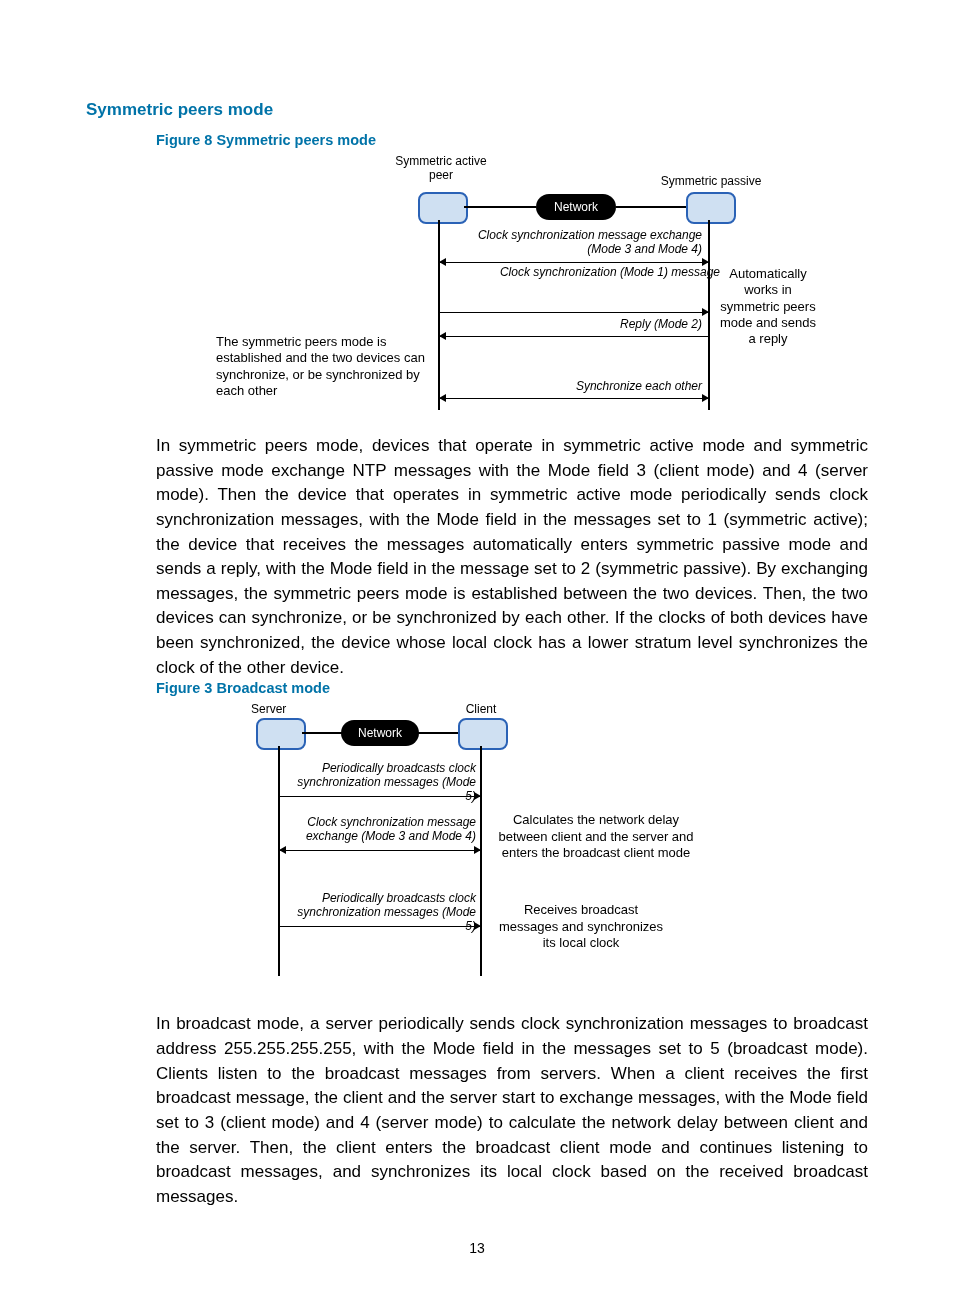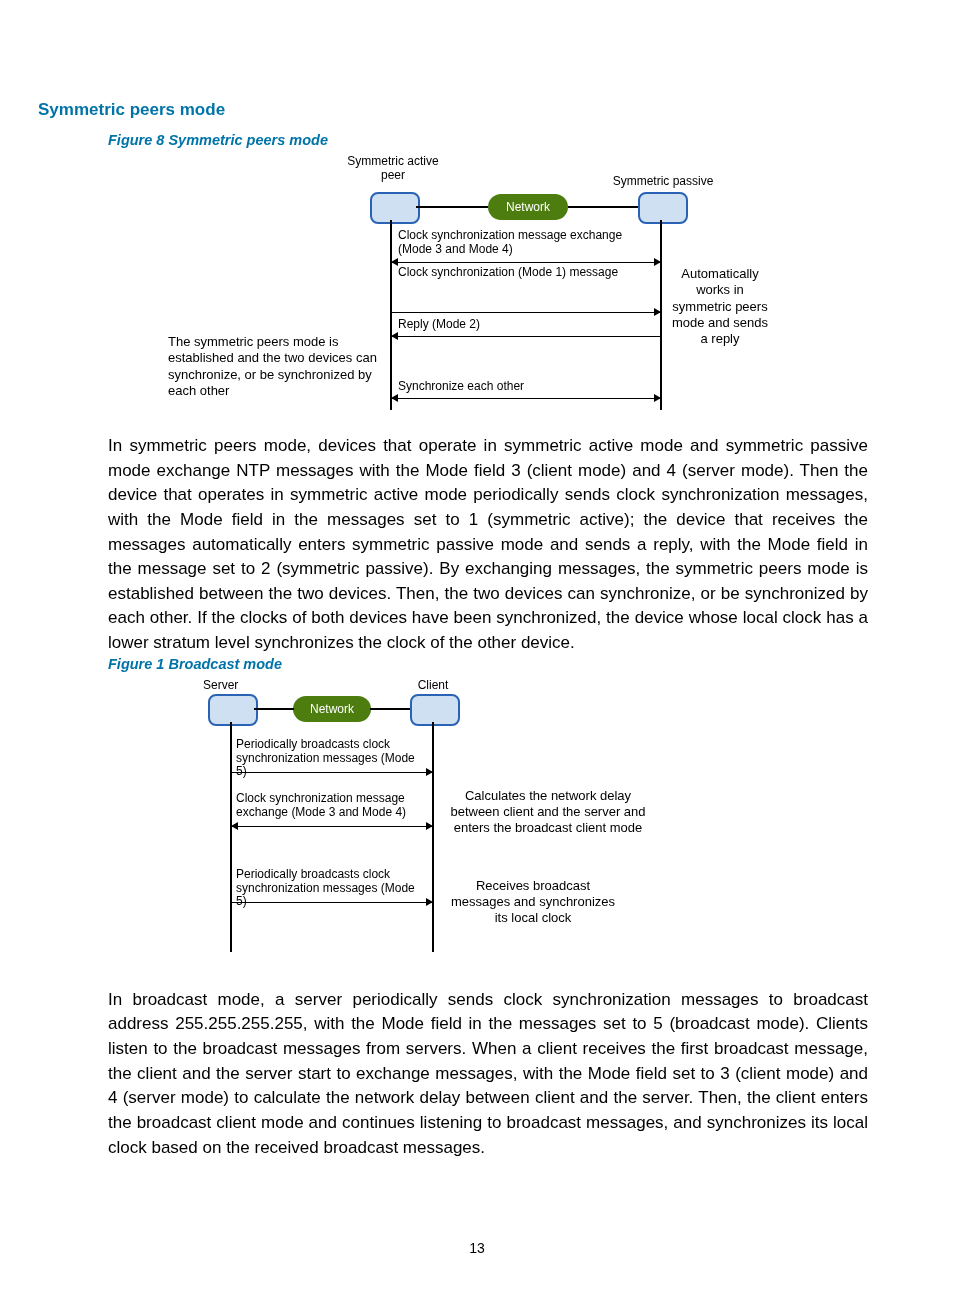--- a/index.html
+++ b/index.html
@@ -7,34 +7,33 @@
     padding: 0;
     background: #fff;
     font-family: Arial, Helvetica, sans-serif;
     color: #000;
   }
   .page {
     width: 954px;
     height: 1296px;
     position: relative;
     box-sizing: border-box;
-    padding: 100px 86px 0 38px;
+    padding: 100px 86px 0 86px;
   }
   .h-section {
     color: #0073a8;
     font-weight: bold;
     font-size: 17px;
     margin: 0 0 12px 0;
   }
   .fig-caption {
     color: #0073a8;
     font-weight: bold;
     font-size: 14.5px;
     margin: 0 0 6px 70px;
-    font-style: italic;
   }
   .body-text {
     font-size: 17px;
     line-height: 1.45;
     text-align: justify;
     margin: 20px 0 0 70px;
   }
   .page-num {
     position: absolute;
     bottom: 40px;
@@ -50,39 +49,39 @@
     height: 260px;
     margin-left: 70px;
     font-family: Arial, sans-serif;
     font-size: 12px;
   }
   .fig8 .lbl-active { position:absolute; left:230px; top:0; width:110px; text-align:center; }
   .fig8 .lbl-passive { position:absolute; left:500px; top:0; width:110px; text-align:center;margin-top:20px; }
   .device { width:46px; height:28px; border:2px solid #2a62b6; border-radius:8px; background:#cfe0f2; position:absolute; }
   .fig8 .dev-l { left:262px; top:38px; }
   .fig8 .dev-r { left:530px; top:38px; }
-  .cloud { position:absolute; width:80px; height:26px; background:#4d7c0f; color:#fff; border-radius:15px; text-align:center; line-height:26px; font-size:12px; }
+  .cloud { position:absolute; width:80px; height:26px; background:#000000; color:#fff; border-radius:15px; text-align:center; line-height:26px; font-size:12px; }
   .fig8 .cloud8 { left:380px; top:40px; }
   .hline { position:absolute; height:2px; background:#000; }
   .fig8 .h-ll { left:308px; top:52px; width:72px; }
   .fig8 .h-lr { left:460px; top:52px; width:70px; }
   .vline { position:absolute; width:2px; background:#000; }
   .fig8 .v-l { left:282px; top:66px; height:190px; }
   .fig8 .v-r { left:552px; top:66px; height:190px; }
-  .msg { position:absolute; text-align:left; font-size:12px; line-height:1.15; }
+  .msg { position:absolute; text-align:right; font-size:12px; line-height:1.15;font-style:italic; }
   .arrow-dbl, .arrow-r, .arrow-l { position:absolute; height:1px; background:#000; }
   .arrow-dbl::before, .arrow-dbl::after, .arrow-r::after, .arrow-l::before {
     content:""; position:absolute; width:0; height:0; border-top:4px solid transparent; border-bottom:4px solid transparent;
   }
   .arrow-dbl::before, .arrow-l::before { left:-1px; top:-4px; border-right:7px solid #000; }
   .arrow-dbl::after, .arrow-r::after { right:-1px; top:-4px; border-left:7px solid #000; }
 
   .fig8 .m1t { left:290px; top:75px; width:256px; }
   .fig8 .a1  { left:284px; top:108px; width:268px; }
-  .fig8 .m2t { left:290px; top:112px; width:256px; }
+  .fig8 .m2t { left:308px; top:112px; width:256px; }
   .fig8 .a2  { left:284px; top:158px; width:268px; }
   .fig8 .m3t { left:290px; top:164px; width:256px; }
   .fig8 .a3  { left:284px; top:182px; width:268px; }
   .fig8 .m4t { left:290px; top:226px; width:256px; }
   .fig8 .a4  { left:284px; top:244px; width:268px; }
 
   .side-note { position:absolute; font-size:13px; line-height:1.25; }
   .fig8 .note-r { left:562px; top:112px; width:100px; text-align:center; }
   .fig8 .note-l { left:60px;  top:180px; width:210px; text-align:left; }
 
@@ -142,21 +141,21 @@
     <div class="arrow-l a3"></div>
     <div class="msg m4t">Synchronize each other</div>
     <div class="arrow-dbl a4"></div>
 
     <div class="side-note note-r">Automatically works in symmetric peers mode and sends a reply</div>
     <div class="side-note note-l">The symmetric peers mode is established and the two devices can  synchronize, or be synchronized by each other</div>
   </div>
 
   <p class="body-text">In symmetric peers mode, devices that operate in symmetric active mode and symmetric passive mode exchange NTP messages with the Mode field 3 (client mode) and 4 (server mode). Then the device that operates in symmetric active mode periodically sends clock synchronization messages, with the Mode field in the messages set to 1 (symmetric active); the device that receives the messages automatically enters symmetric passive mode and sends a reply, with the Mode field in the message set to 2 (symmetric passive). By exchanging messages, the symmetric peers mode is established between the two devices. Then, the two devices can synchronize, or be synchronized by each other. If the clocks of both devices have been synchronized, the device whose local clock has a lower stratum level synchronizes the clock of the other device.</p>
 
-  <div class="fig-caption">Figure 1 Broadcast mode</div>
+  <div class="fig-caption">Figure 3 Broadcast mode</div>
 
   <div class="fig9">
     <div class="lbl-srv">Server</div>
     <div class="lbl-cli">Client</div>
     <div class="device dev-l"></div>
     <div class="device dev-r"></div>
     <div class="cloud cloud9">Network</div>
     <div class="hline h-ll"></div>
     <div class="hline h-lr"></div>
     <div class="vline v-l"></div>

